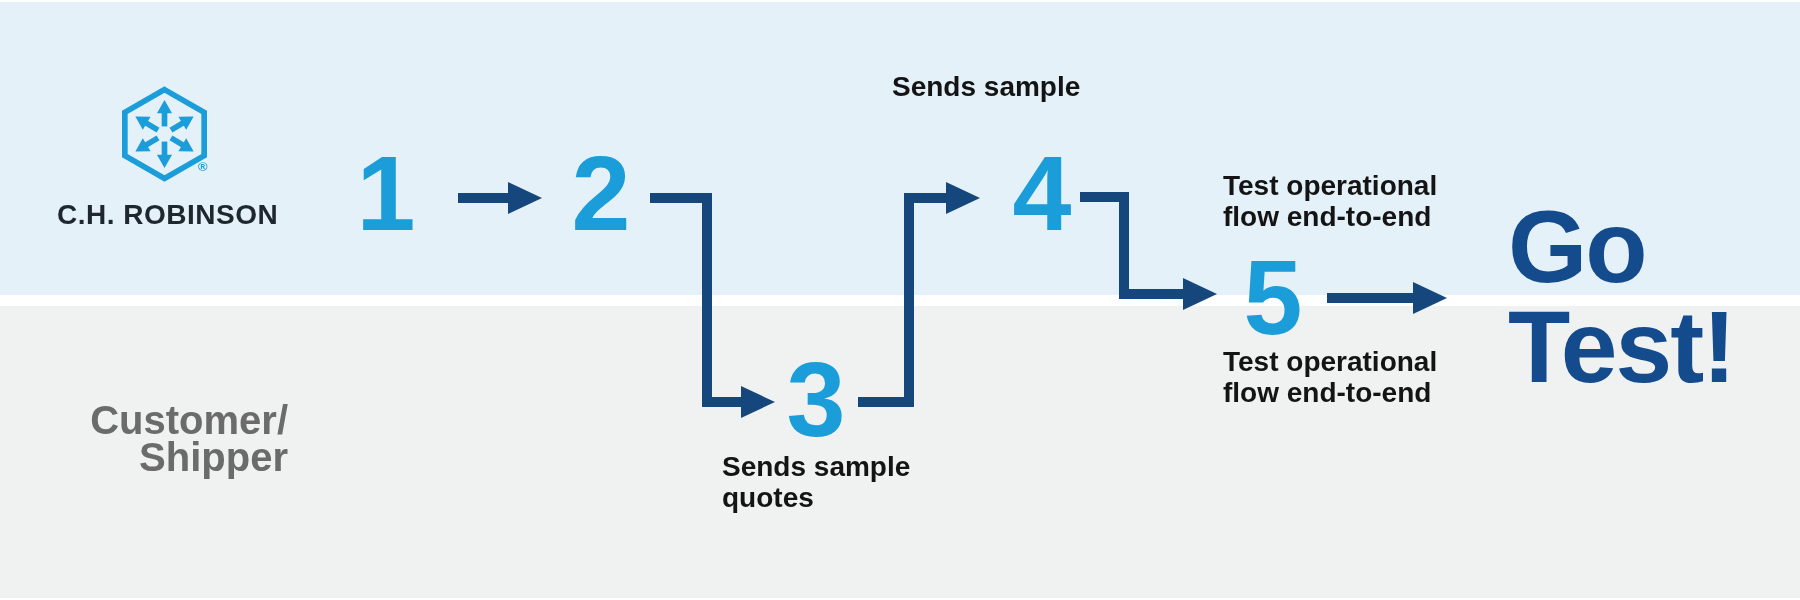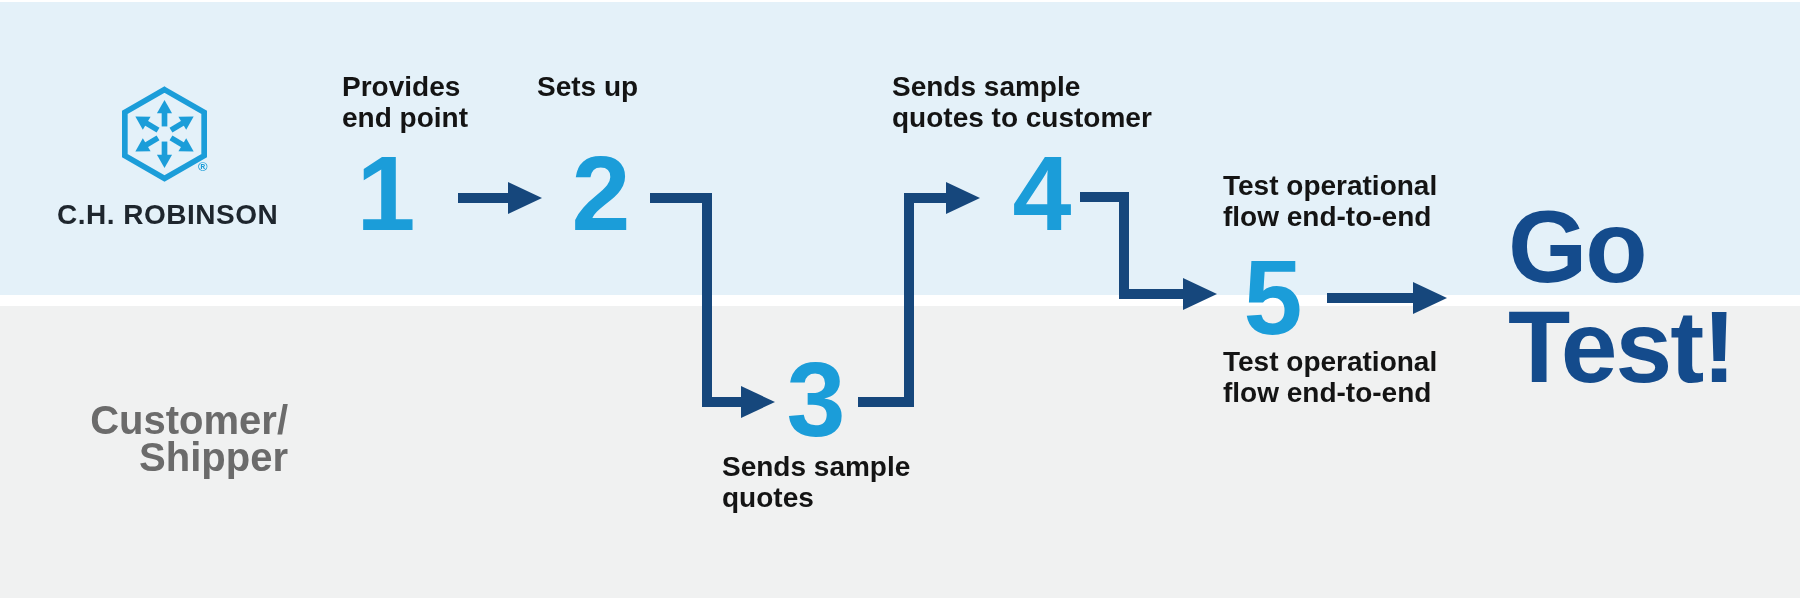--- a/index.html
+++ b/index.html
@@ -93,34 +93,28 @@
     </svg>
   </div>
   <div class="regmark">®</div>
   <div class="wordmark">C.H. ROBINSON</div>
 
   <div class="customer">
     <div>Customer/</div>
     <div>Shipper</div>
   </div>
 
-  <div class="lbl lbl1">
-    <div>Provides</div>
-    <div>end point</div>
-  </div>
   <div class="lbl lbl2">
-    <div>Sets up</div>
   </div>
   <div class="lbl lbl3">
     <div>Sends sample</div>
     <div>quotes</div>
   </div>
   <div class="lbl lbl4">
     <div>Sends sample</div>
-    <div>quotes to customer</div>
   </div>
   <div class="lbl lbl5a">
     <div>Test operational</div>
     <div>flow end-to-end</div>
   </div>
   <div class="lbl lbl5b">
     <div>Test operational</div>
     <div>flow end-to-end</div>
   </div>
 

